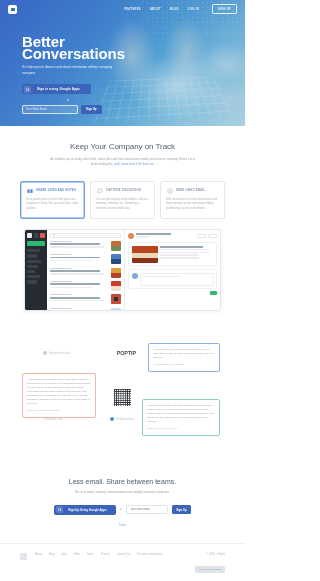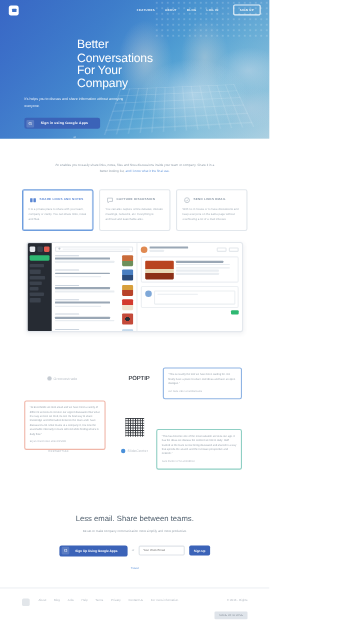--- a/index.html
+++ b/index.html
@@ -62,23 +62,22 @@
   }
   .nav-signup {
     font-size: 2.6px; letter-spacing: .35px; color: #ffffff; text-transform: uppercase;
     font-weight: 700; border: .6px solid rgba(255,255,255,.85); border-radius: 1.5px;
     padding: 2.5px 5px; margin-left: 4px; white-space: nowrap; cursor: pointer;
   }
 
   
   .hero-copy { position: absolute; left: 22px; top: 36px; width: 110px; z-index: 4; }
   .hero-h1 {
-    font-size: 11px; line-height: 11.6px; color: #ffffff; font-weight: 400;
+    font-size: 15px; line-height: 11.6px; color: #ffffff; font-weight: 700;
     letter-spacing: -.1px;
-    margin-left: 48px;
   }
   .hero-sub {
     margin-top: 6px; font-size: 3.2px; line-height: 5.4px;
     color: rgba(255,255,255,.88); width: 92px;
   }
   .hero-btn {
     margin-top: 8px; display: inline-flex; align-items: center;
     background: #3b63b8; border-radius: 2px; height: 10px; padding: 0 2px; cursor: pointer;
   }
   .hero-btn .gicon {
@@ -267,39 +266,39 @@
         <div class="nav-link">ABOUT</div>
         <div class="nav-link">BLOG</div>
         <div class="nav-link">LOG IN</div>
         <div class="nav-signup">SIGN UP</div>
       </div>
     </nav>
 
     <div class="hero-copy">
       <div class="hero-h1">
         <div>Better Conversations</div>
-        <div>For Your Company</div>
       </div>
       <div class="hero-sub">It's helps you to discuss and share information without annoying everyone.</div>
 
       <div class="hero-btn">
         <div class="gicon">G</div>
         <div class="blabel">Sign in using Google Apps</div>
       </div>
 
       <div class="hero-or">or</div>
 
       <div class="hero-form">
         <input class="hero-input" placeholder="Your Work Email" style="">
         <button class="hero-go">Sign Up</button>
       </div>
     </div>
   </section>
 
   <section class="sec-track">
+    <div class="sec-title">Keep Your Company on Track</div>
     <div class="sec-sub">
       <span>An enables you to easily share links, notes, files and hires discussions inside your team or company. Share it in a better looking list,</span>
       <a href="#">and I know what it the final use.</a>
     </div>
 
     <div class="cards">
       <div class="card active">
         <div class="card-head">
           <div class="card-ico">
             <svg viewBox="0 0 16 16" fill="#5b87d4">

